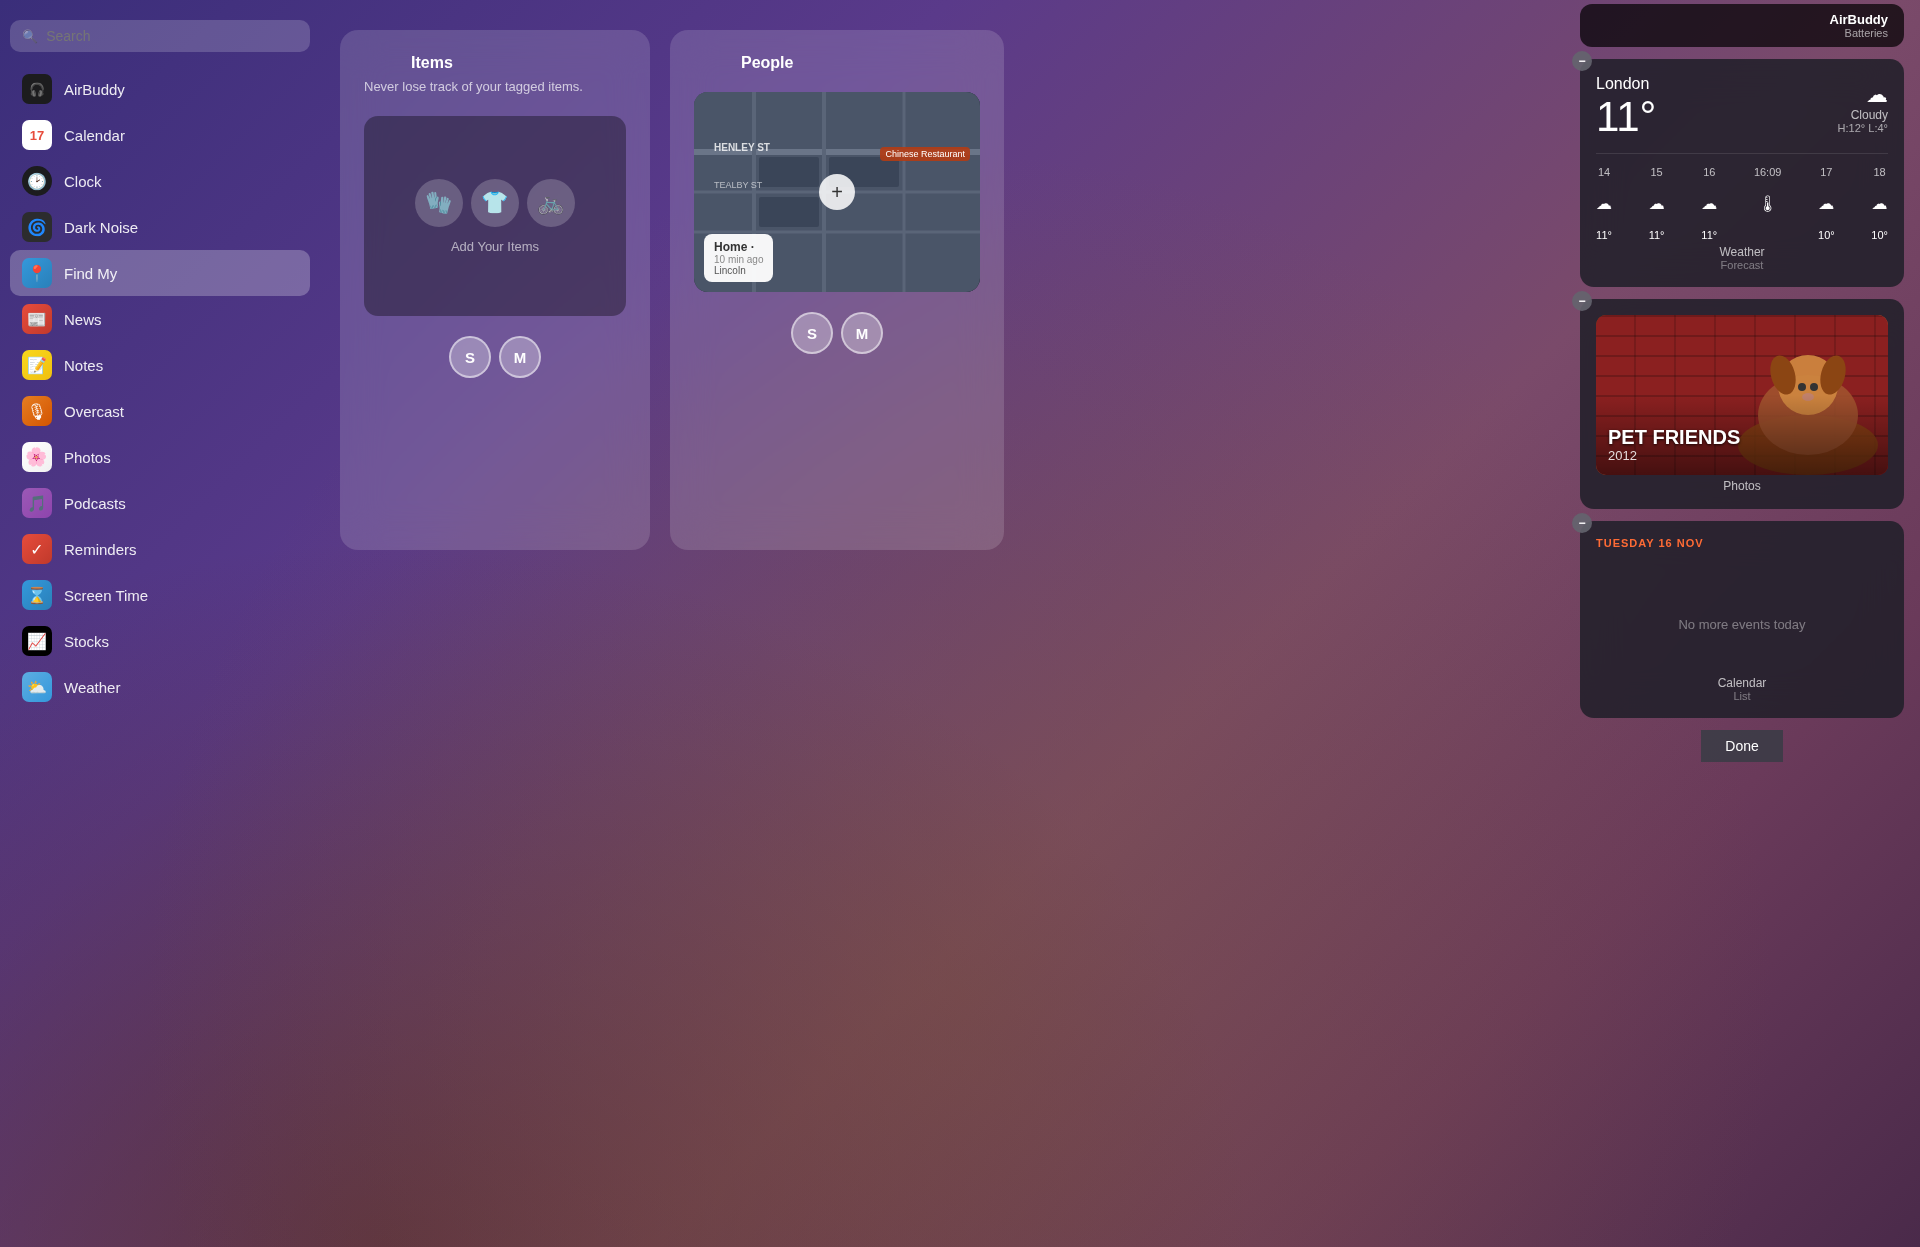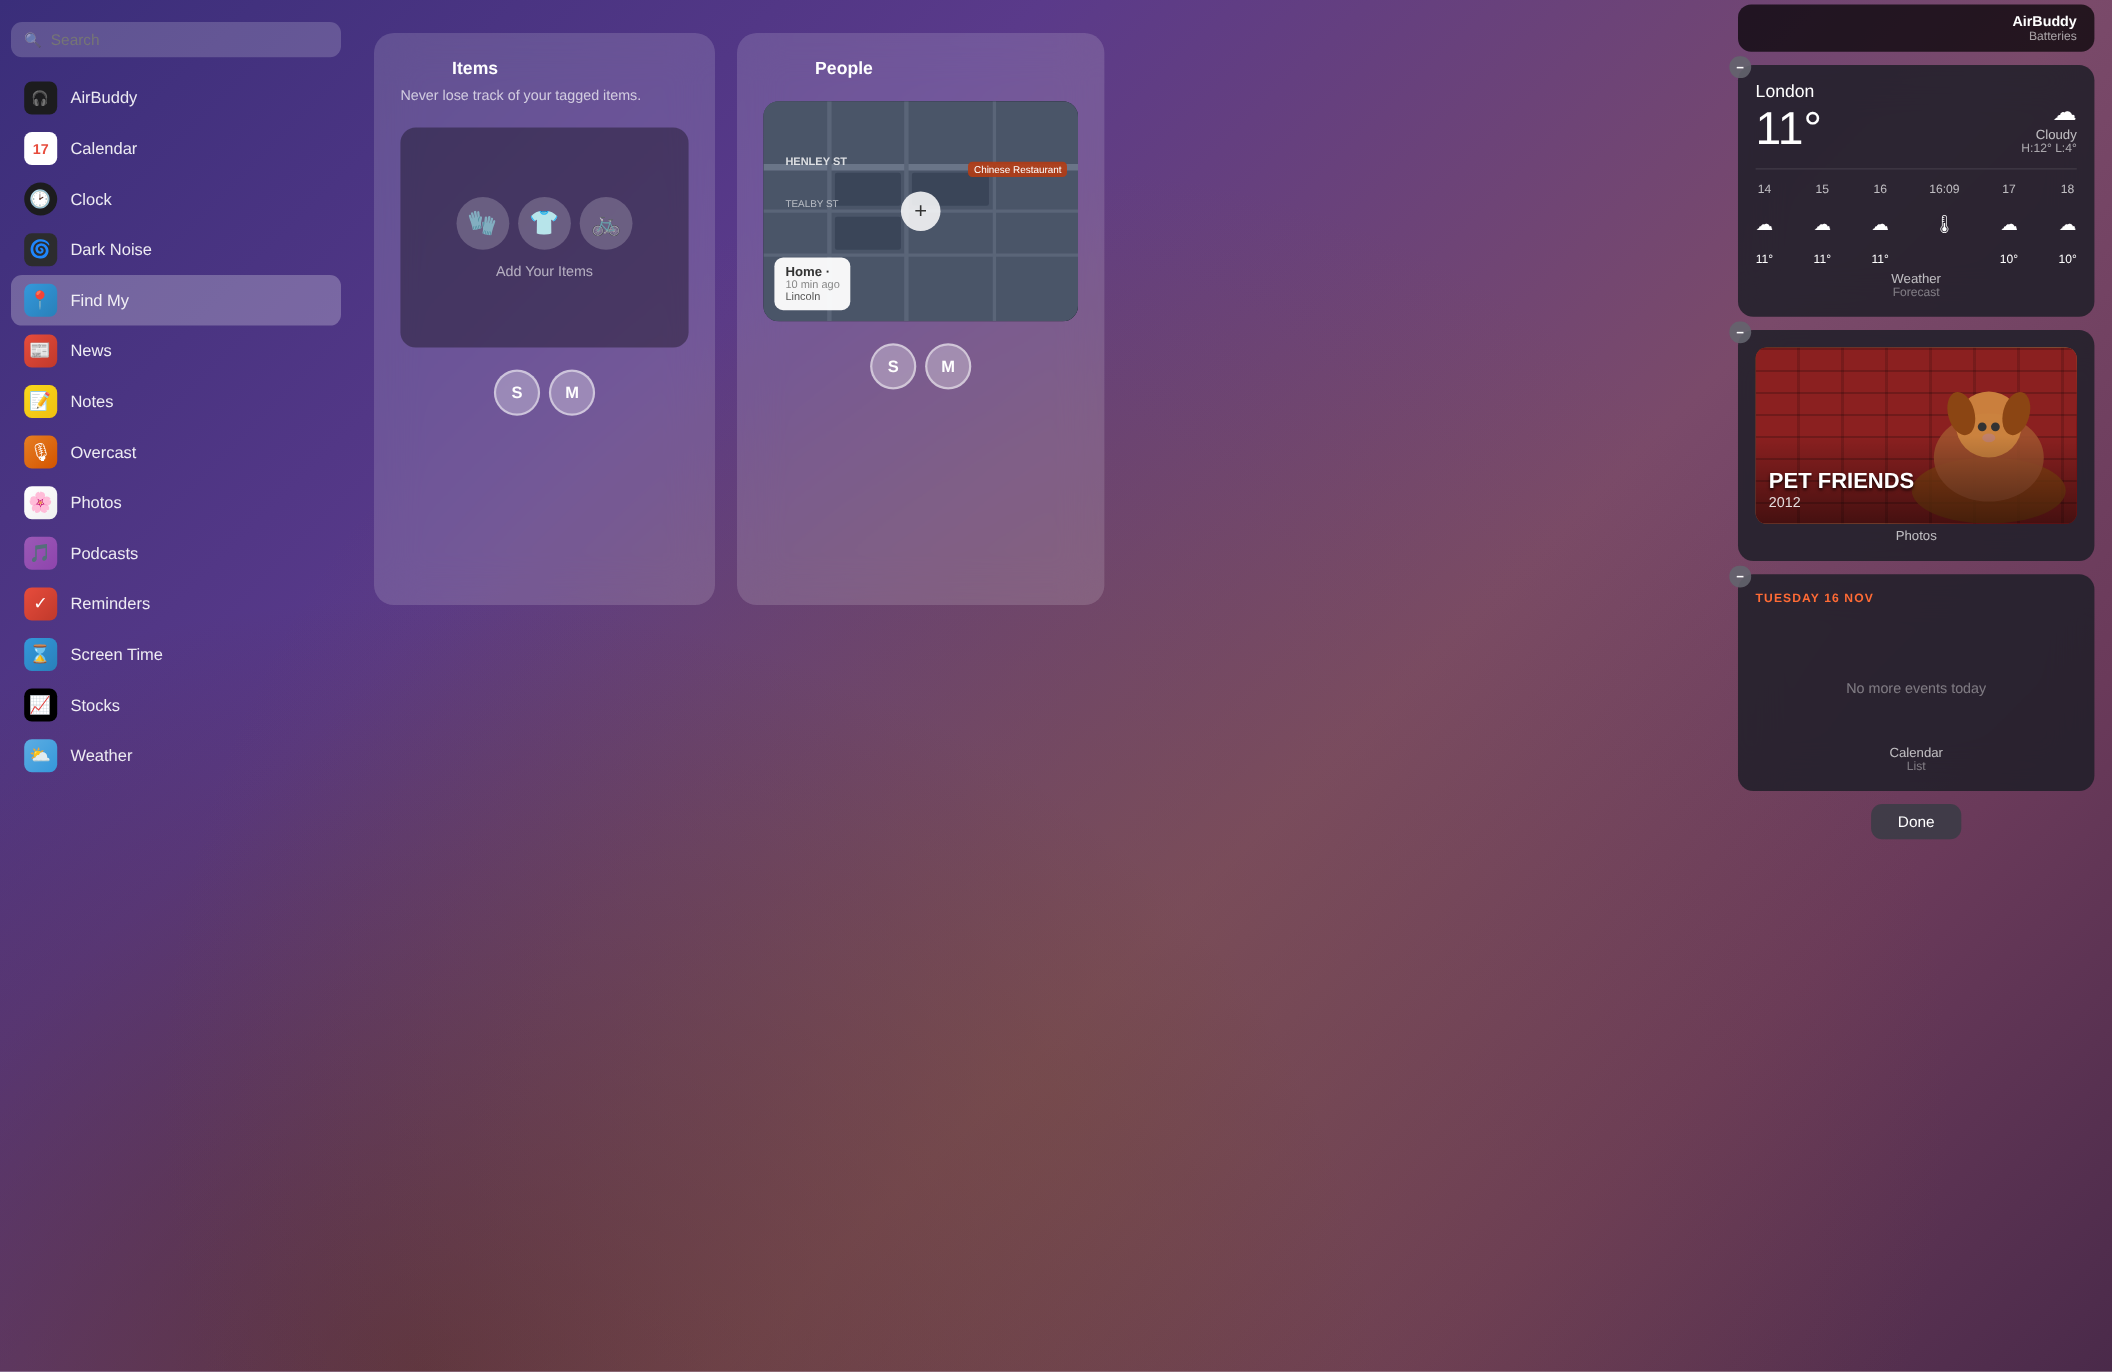--- a/index.html
+++ b/index.html
@@ -304,21 +304,21 @@
       font-size: 12px;
       color: white;
       font-weight: bold;
     }
 
     
     .weather-widget {}
     .weather-top {
       display: flex;
       justify-content: space-between;
-      align-items: flex-end;
+      align-items: center;
     }
 
     .weather-city { font-size: 16px; font-weight: 500; }
     .weather-icon { font-size: 22px; }
     .weather-temp { font-size: 42px; font-weight: 300; }
     .weather-desc { font-size: 12px; color: rgba(255,255,255,0.7); text-align: right; }
     .weather-hl { font-size: 11px; color: rgba(255,255,255,0.6); }
 
     .weather-forecast {
       display: flex;
@@ -429,21 +429,21 @@
       font-size: 13px;
       text-align: center;
       padding: 60px 0 40px;
     }
 
     
     .done-btn {
       background: rgba(60,60,70,0.9);
       color: white;
       border: none;
-      border-radius: 10px;
+      border-radius: 0;
       padding: 8px 24px;
       font-size: 14px;
       cursor: pointer;
       display: block;
       margin: 0 auto;
     }
   </style>
 </head>
 <body>
 

